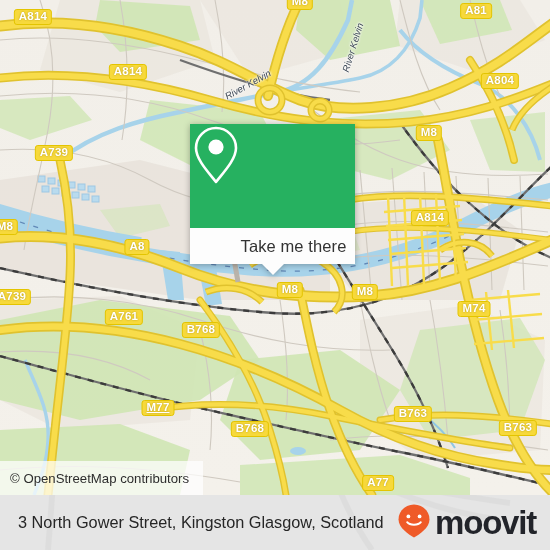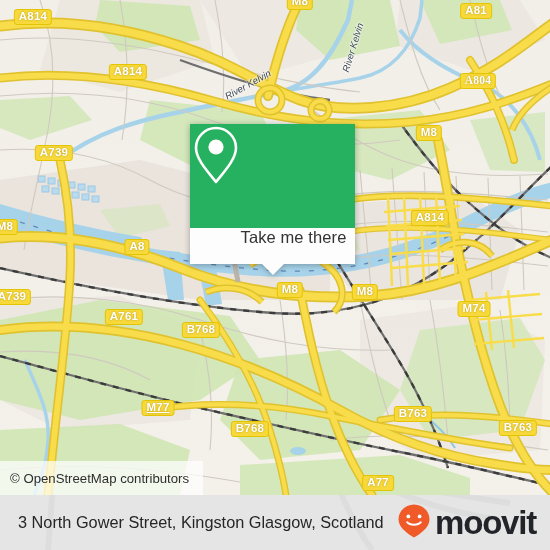--- a/index.html
+++ b/index.html
@@ -70,21 +70,21 @@
     filter: drop-shadow(0 1px 3px rgba(0,0,0,.30));
   }
   #card-top {
     height: 104px;
     background: #26b160;
     display: flex; align-items: center; justify-content: center;
   }
   #card-bottom {
     height: 36px;
     background: #fdfdfd;
-    display: flex; align-items: flex-start; justify-content: center;
+    display: flex; align-items: center; justify-content: center;
     position: relative;
     padding-left: 42px;
   }
   #card-label {
     color: #333333;
     font-size: 16.5px;
     letter-spacing: .1px;
   }
   #card-tail {
     position: absolute;
@@ -323,21 +323,21 @@
         <path d="M222,190 L238,282"></path>
       </g>
     </svg>
 
     <div class="riverlabel" style="left:223px; top:92px; transform:rotate(-29deg);">River Kelvin</div>
     <div class="riverlabel" style="left:340px; top:70px; transform:rotate(-73deg);">River Kelvin</div>
 
     <div class="shield" style="left:33px;  top:17px;">A814</div>
     <div class="shield" style="left:128px; top:72px;">A814</div>
     <div class="shield" style="left:476px; top:11px;">A81</div>
-    <div class="shield" style="left:478px; top:81px;font-family:Liberation Serif, serif;">A804</div>
+    <div class="shield" style="left:500px; top:81px;">A804</div>
     <div class="shield" style="left:300px; top:2px;">M8</div>
     <div class="shield" style="left:429px; top:133px;">M8</div>
     <div class="shield" style="left:54px;  top:153px;">A739</div>
     <div class="shield" style="left:430px; top:218px;">A814</div>
     <div class="shield" style="left:137px; top:247px;text-align:center;">A8</div>
     <div class="shield" style="left:5px;   top:227px;">M8</div>
     <div class="shield" style="left:12px;  top:297px;">A739</div>
     <div class="shield" style="left:290px; top:290px;">M8</div>
     <div class="shield" style="left:365px; top:292px;">M8</div>
     <div class="shield" style="left:474px; top:309px;">M74</div>

